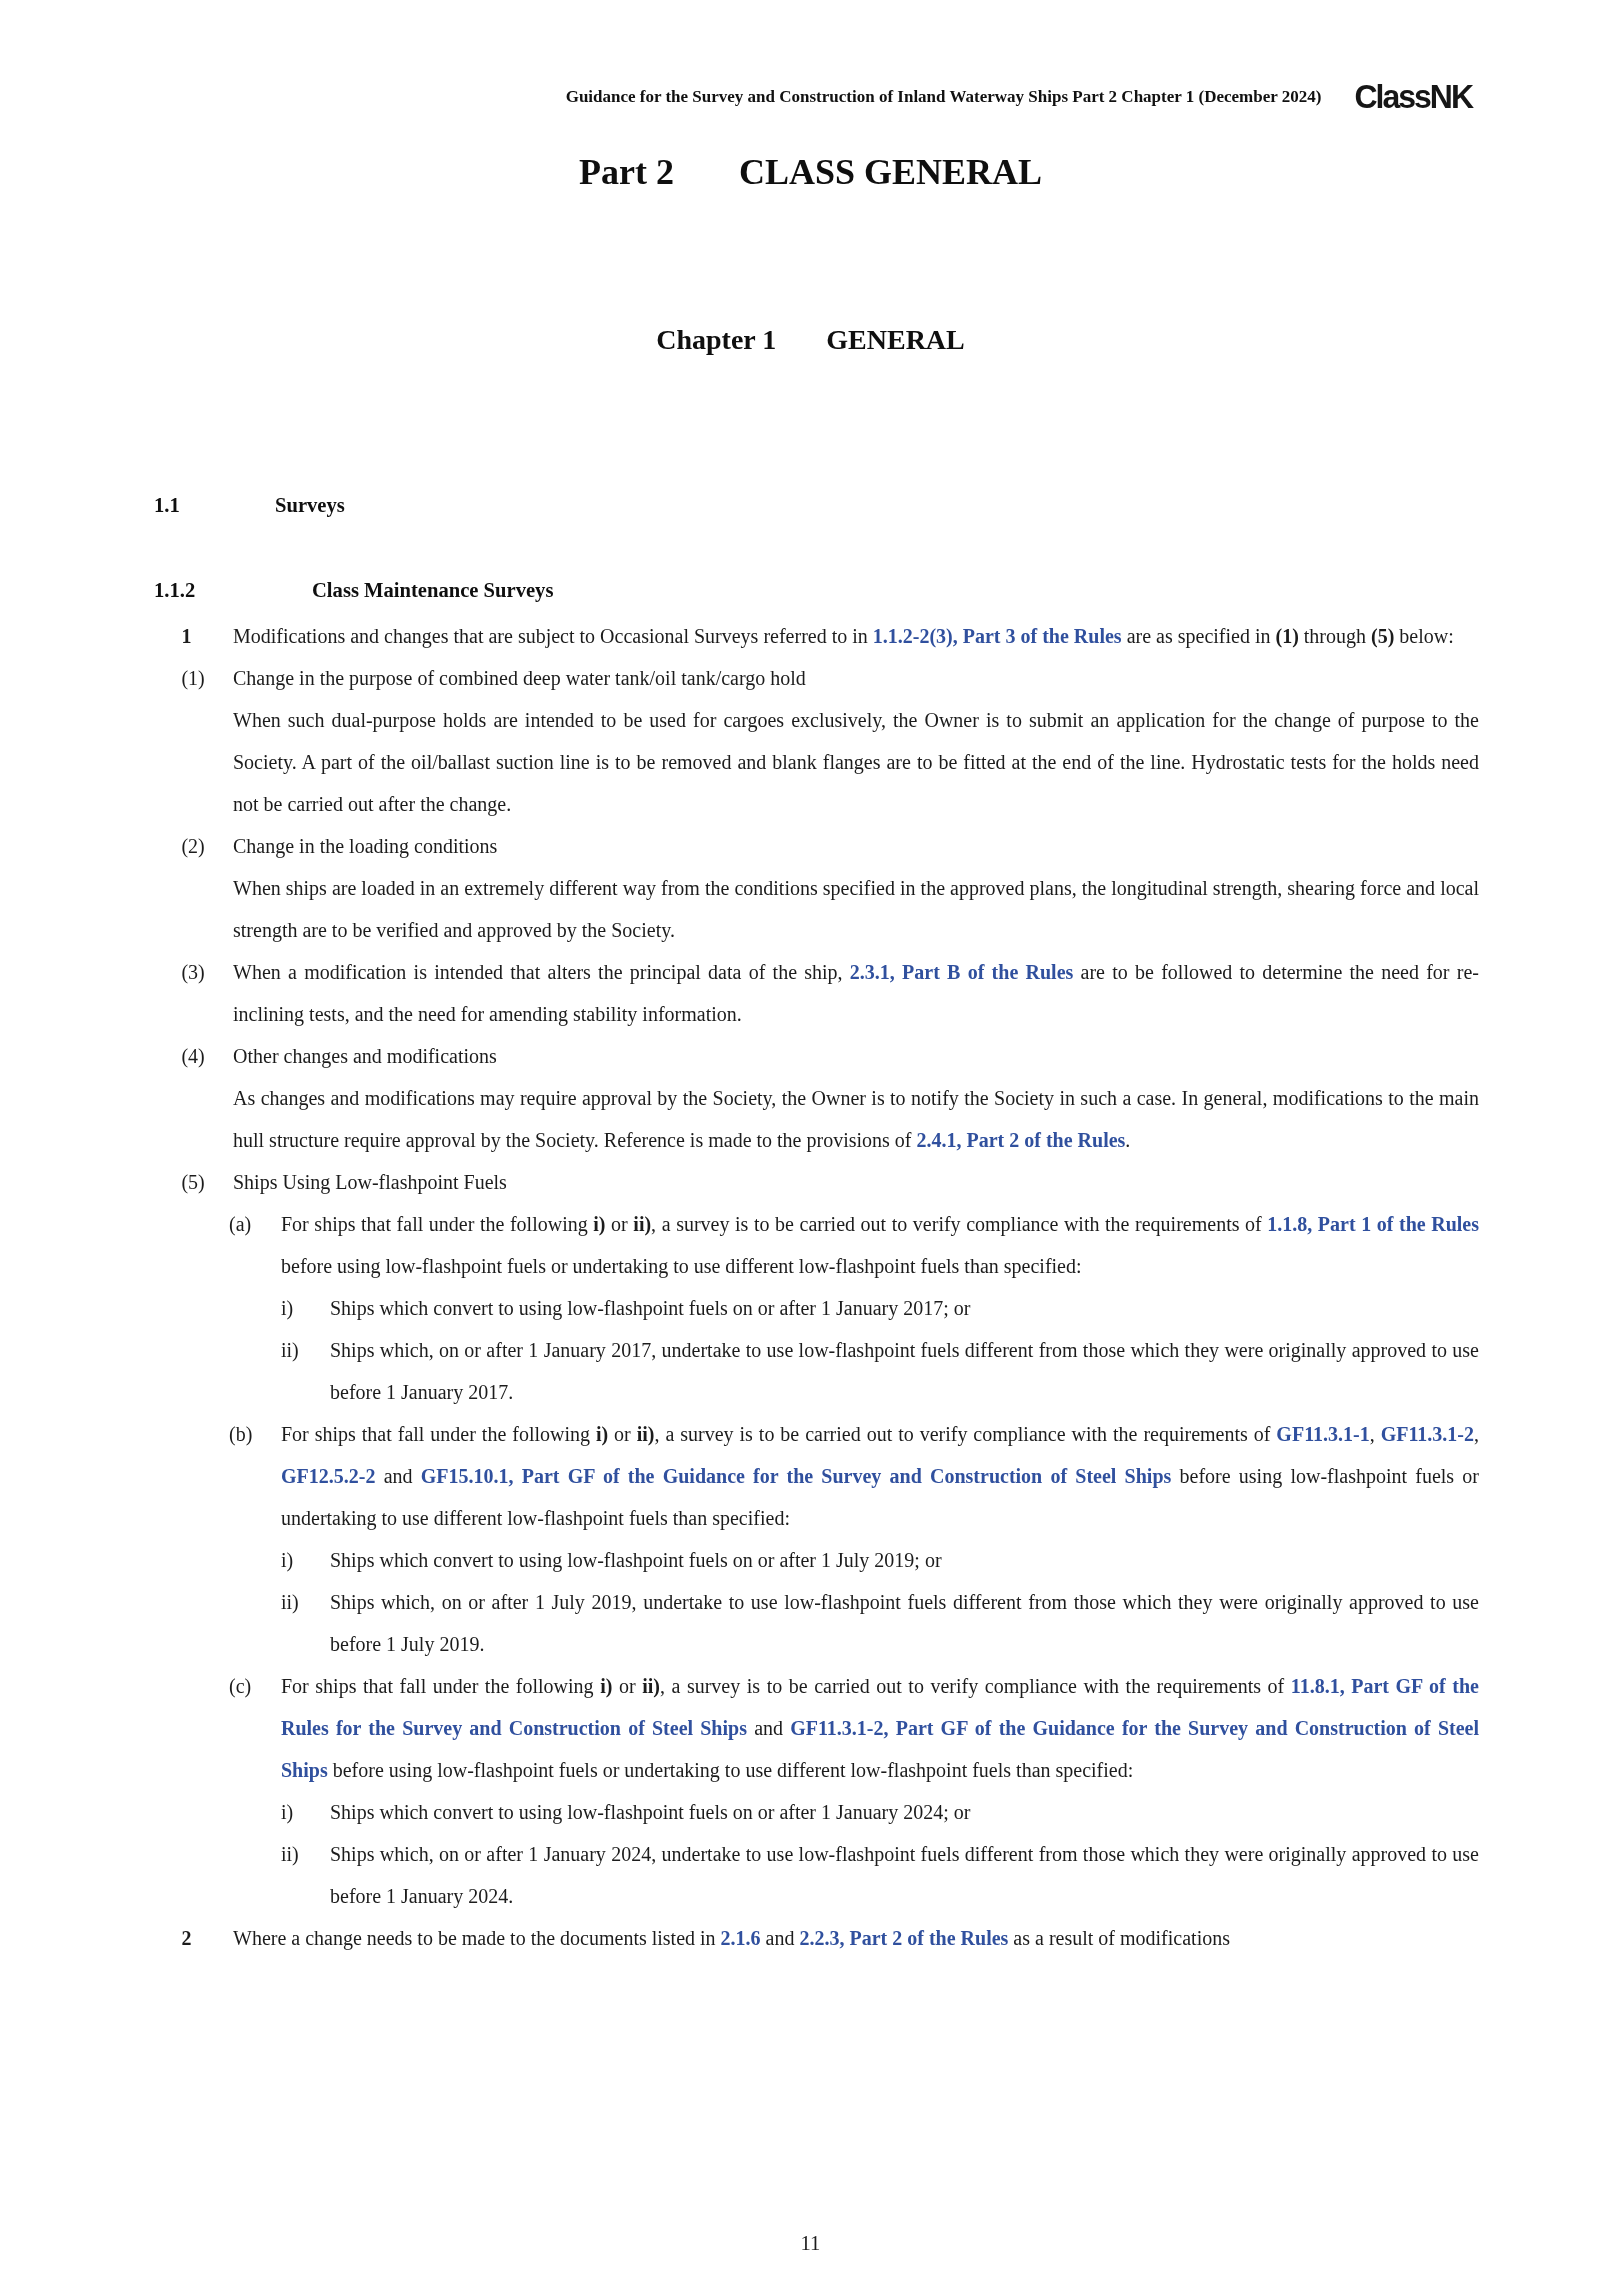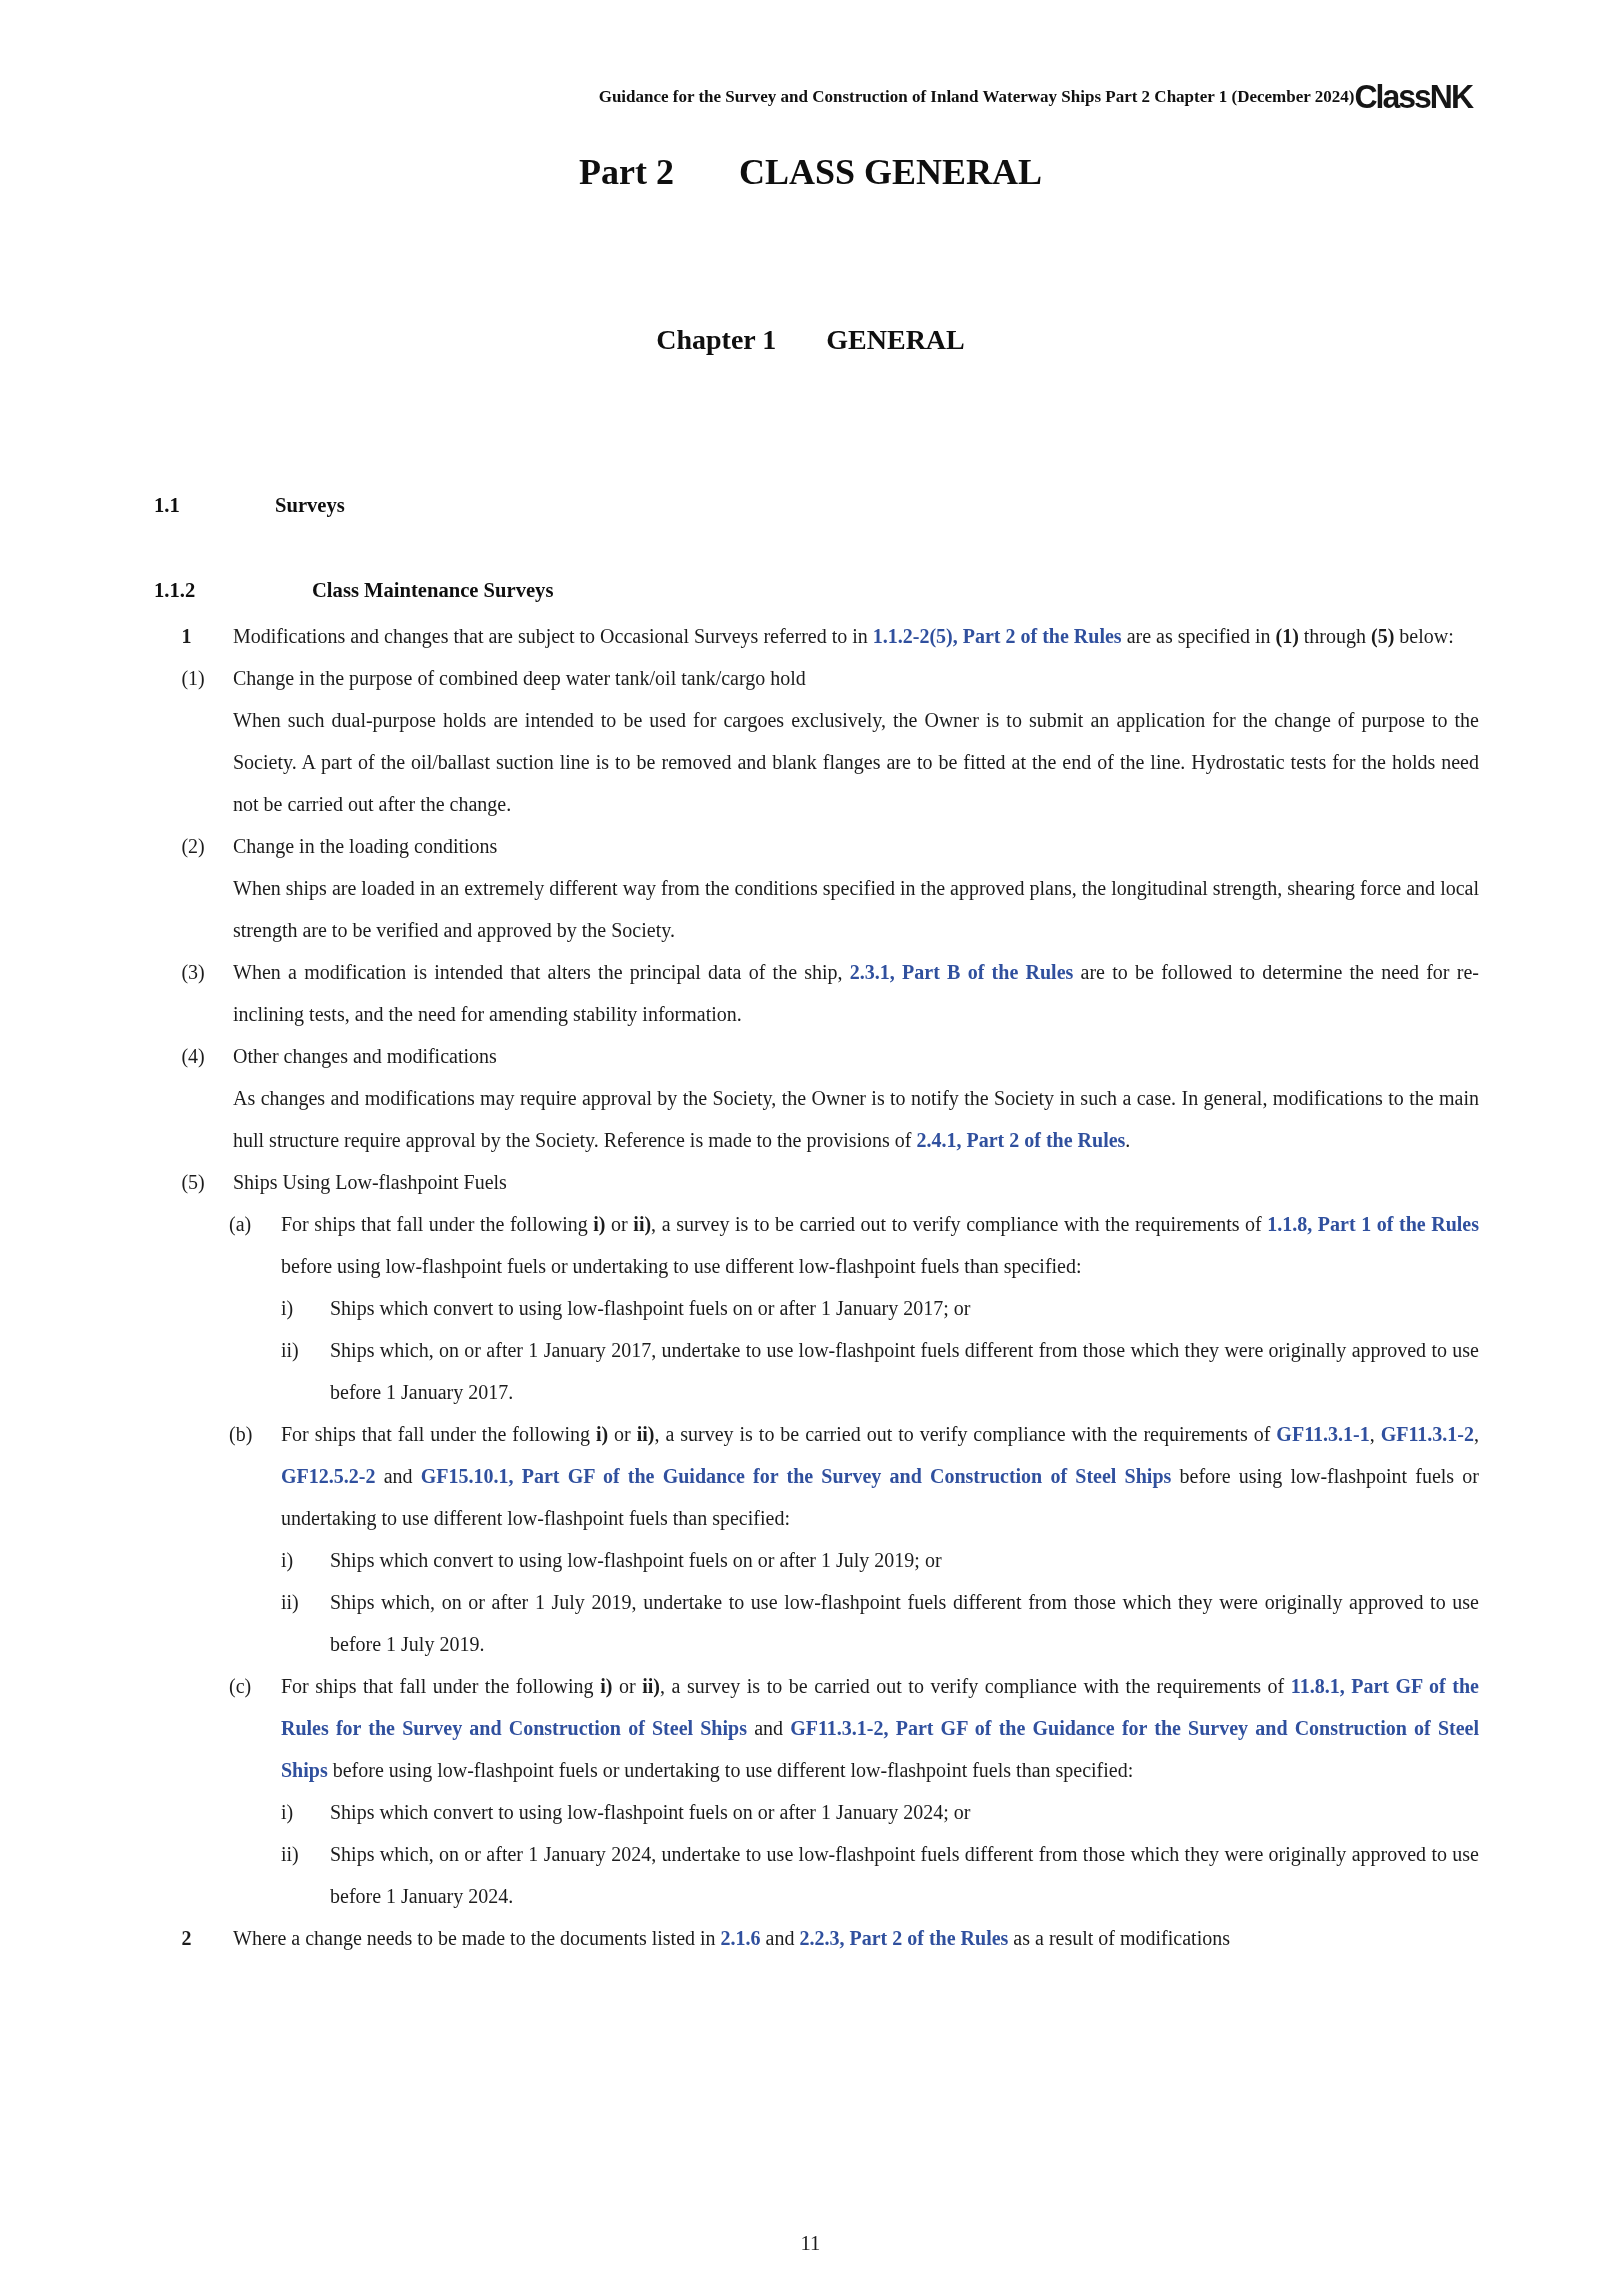--- a/index.html
+++ b/index.html
@@ -8,21 +8,21 @@
     width:1621px; height:2293px;
     position:relative;
     font-family:"Liberation Serif", serif;
     color:#1c1c1c;
   }
   .page { position:absolute; inset:0; overflow:hidden; }
 
   
   .header {
     position:absolute; top:78px; left:154px; right:149px;
-    display:flex; justify-content:flex-end; align-items:center; gap:0;
+    display:flex; justify-content:flex-end; align-items:center; gap:33px;
   }
   .header-title { font-weight:bold; font-size:17px; white-space:nowrap; color:#111; }
   .logo {
     font-family:"Liberation Sans", sans-serif;
     font-weight:bold; font-size:32px; letter-spacing:-2px;
     color:#161616; transform:scaleY(1.06);
   }
 
   
   .part-title, .chapter-title {
@@ -83,21 +83,21 @@
   </div>
 
   <div class="content">
     <div class="sec-heading">
       <span class="sec-num">1.1</span><span>Surveys</span>
     </div>
     <div class="sub-heading">
       <span class="sub-num">1.1.2</span><span>Class Maintenance Surveys</span>
     </div>
     <div class="body-blocks">
-        <div class="block para"><span class="pnum">1</span><span class="txt">Modifications and changes that are subject to Occasional Surveys referred to in </span><span class="ref">1.1.2-2(5), Part 2 of the Rules</span><span class="txt"> are as specified in </span><span class="bold">(1)</span><span class="txt"> through </span><span class="bold">(5)</span><span class="txt"> below:</span></div>
+        <div class="block para"><span class="pnum">1</span><span class="txt">Modifications and changes that are subject to Occasional Surveys referred to in </span><span class="ref">1.1.2-2(3), Part 3 of the Rules</span><span class="txt"> are as specified in </span><span class="bold">(1)</span><span class="txt"> through </span><span class="bold">(5)</span><span class="txt"> below:</span></div>
         <div class="block lvl1"><span class="marker">(1)</span><span class="txt">Change in the purpose of combined deep water tank/oil tank/cargo hold</span></div>
         <div class="block lvl1"><span class="txt">When such dual-purpose holds are intended to be used for cargoes exclusively, the Owner is to submit an application for the change of purpose to the Society. A part of the oil/ballast suction line is to be removed and blank flanges are to be fitted at the end of the line. Hydrostatic tests for the holds need not be carried out after the change.</span></div>
         <div class="block lvl1"><span class="marker">(2)</span><span class="txt">Change in the loading conditions</span></div>
         <div class="block lvl1"><span class="txt">When ships are loaded in an extremely different way from the conditions specified in the approved plans, the longitudinal strength, shearing force and local strength are to be verified and approved by the Society.</span></div>
         <div class="block lvl1"><span class="marker">(3)</span></div>
         <div class="block lvl1"><span class="txt">When a modification is intended that alters the principal data of the ship, </span><span class="ref">2.3.1, Part B of the Rules</span><span class="txt"> are to be followed to determine the need for re-inclining tests, and the need for amending stability information.</span></div>
         <div class="block lvl1"><span class="marker">(4)</span><span class="txt">Other changes and modifications</span></div>
         <div class="block lvl1"><span class="txt">As changes and modifications may require approval by the Society, the Owner is to notify the Society in such a case. In general, modifications to the main hull structure require approval by the Society. Reference is made to the provisions of </span><span class="ref">2.4.1, Part 2 of the Rules</span><span class="txt">.</span></div>
         <div class="block lvl1"><span class="marker">(5)</span><span class="txt">Ships Using Low-flashpoint Fuels</span></div>
         <div class="block lvl2"><span class="marker">(a)</span><span class="txt">For ships that fall under the following </span><span class="bold">i)</span><span class="txt"> or </span><span class="bold">ii)</span><span class="txt">, a survey is to be carried out to verify compliance with the requirements of </span><span class="ref">1.1.8, Part 1 of the Rules</span><span class="txt"> before using low-flashpoint fuels or undertaking to use different low-flashpoint fuels than specified:</span></div>

